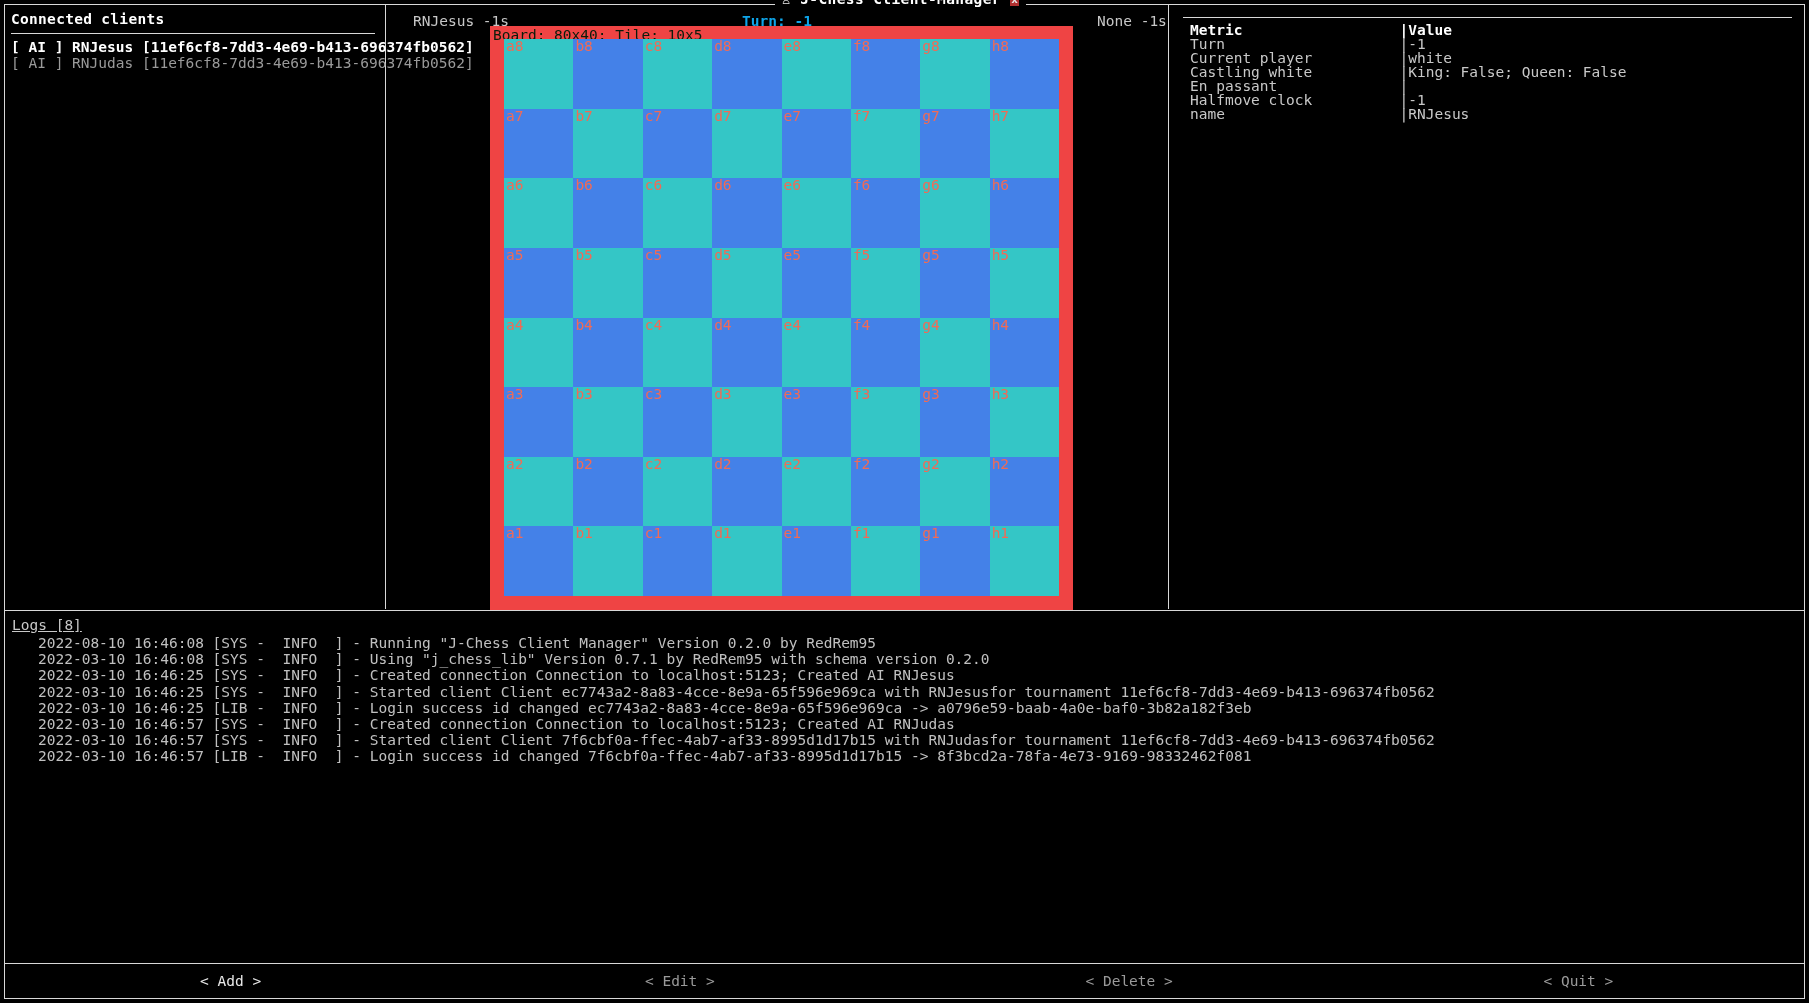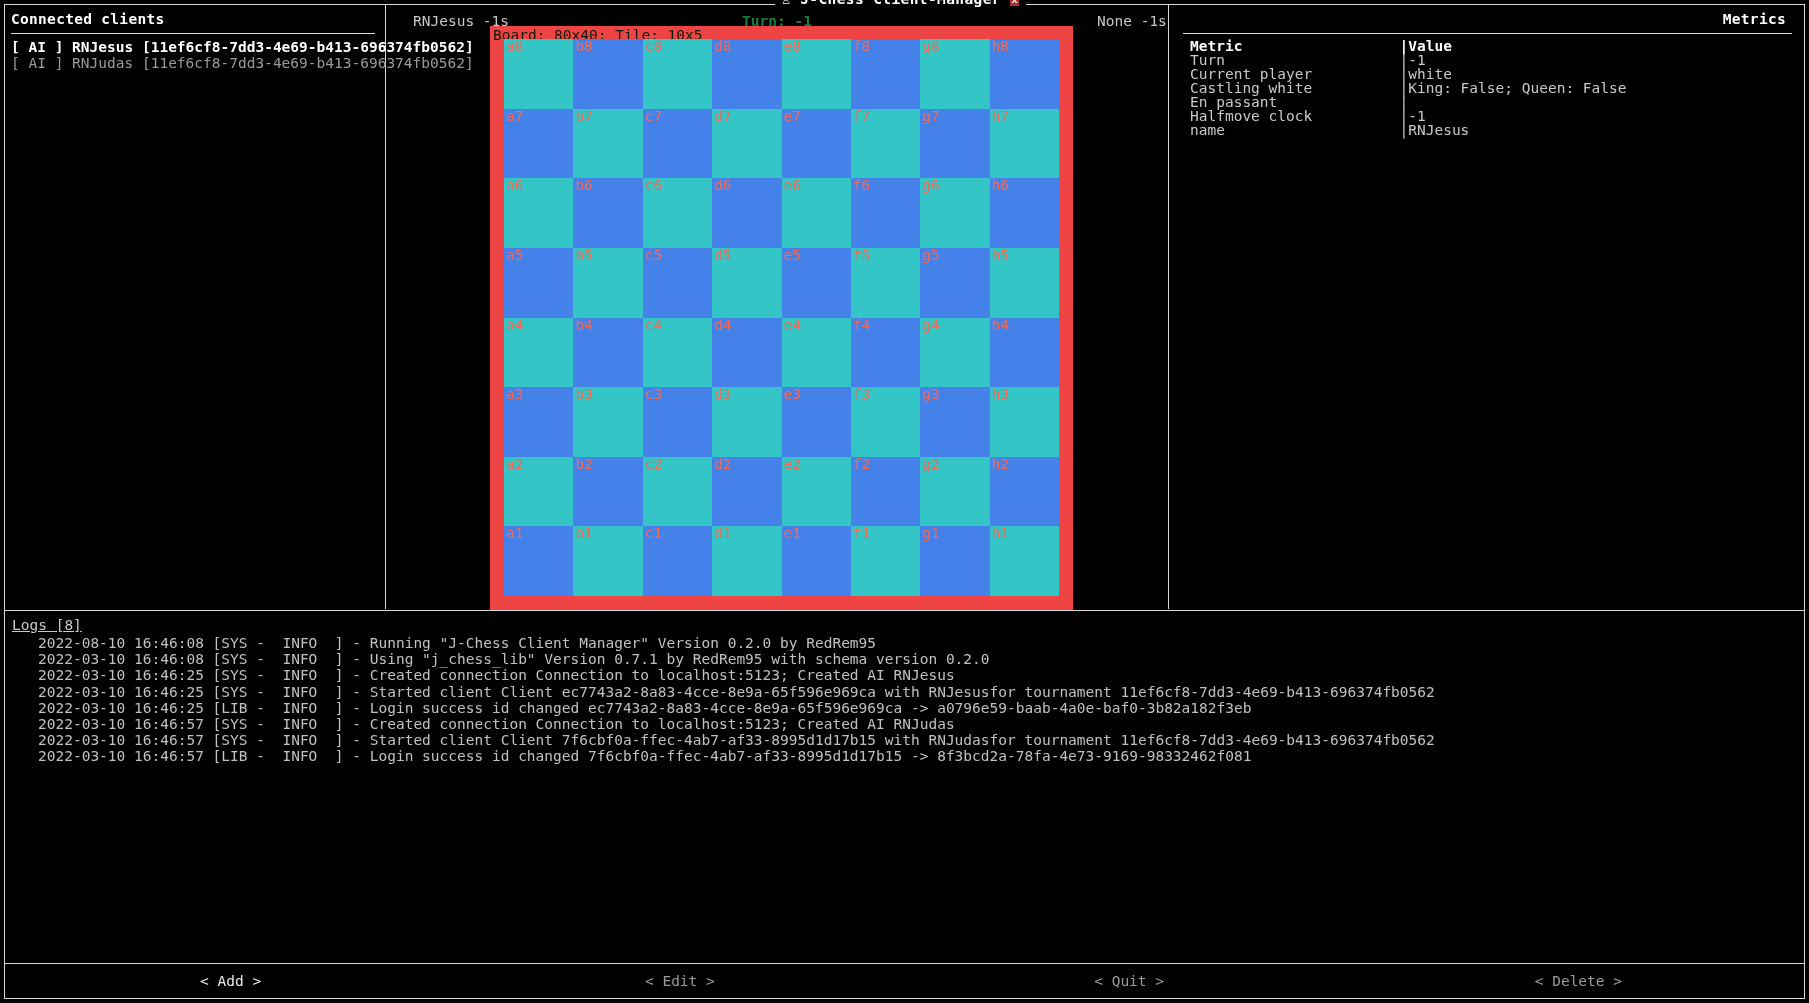--- a/index.html
+++ b/index.html
@@ -121,21 +121,21 @@
 
   
   .center-label {
     position: absolute;
     white-space: nowrap;
     font-size: 14.5px;
     color: #c8c8c8;
   }
   .lbl-p1   { left: 408px;  top: 8px; }
   .lbl-turn { left: 381px;  top: 8px; width: 782px; text-align: center;
-              color: #15803d; font-weight: bold; }
+              color: #0ea5e9; font-weight: bold; }
   .lbl-p2   { left: 1092px; top: 8px; }
 
   
   .board-wrap {
     position: absolute;
     left: 485px; top: 21px;
     width: 583px; height: 584px;
     background: #ef4444;
   }
   .board-title {
@@ -438,21 +438,20 @@
           <div class="sq dark">
             <span class="tag">g1</span>
           </div>
           <div class="sq light">
             <span class="tag">h1</span>
           </div>
         </div>
     </div>
 
     <div class="pane-metrics">
-      <div class="metrics-head">Metrics</div>
       <div class="metrics-rule"></div>
       <div class="mtable">
           <div class="mrow hdr">Metric                  |Value</div>
           <div class="mrow">Turn                    |-1</div>
           <div class="mrow">Current player          |white</div>
           <div class="mrow">Castling white          |King: False; Queen: False</div>
           <div class="mrow">En passant              |</div>
           <div class="mrow">Halfmove clock          |-1</div>
           <div class="mrow">name                    |RNJesus</div>
         </div>
@@ -471,17 +470,17 @@
         <div class="log-line">2022-03-10 16:46:57 [SYS -  INFO  ] - Created connection Connection to localhost:5123; Created AI RNJudas</div>
         <div class="log-line">2022-03-10 16:46:57 [SYS -  INFO  ] - Started client Client 7f6cbf0a-ffec-4ab7-af33-8995d1d17b15 with RNJudasfor tournament 11ef6cf8-7dd3-4e69-b413-696374fb0562</div>
         <div class="log-line">2022-03-10 16:46:57 [LIB -  INFO  ] - Login success id changed 7f6cbf0a-ffec-4ab7-af33-8995d1d17b15 -&gt; 8f3bcd2a-78fa-4e73-9169-98332462f081</div>
       </div>
   </div>
 
   <div class="hsep b"></div>
   <div class="footer">
       <div class="fbtn active">&lt; Add &gt;</div>
       <div class="fbtn">&lt; Edit &gt;</div>
+      <div class="fbtn">&lt; Delete &gt;</div>
       <div class="fbtn">&lt; Quit &gt;</div>
-      <div class="fbtn">&lt; Delete &gt;</div>
     </div>
 
 </div>
 
 </body></html>

